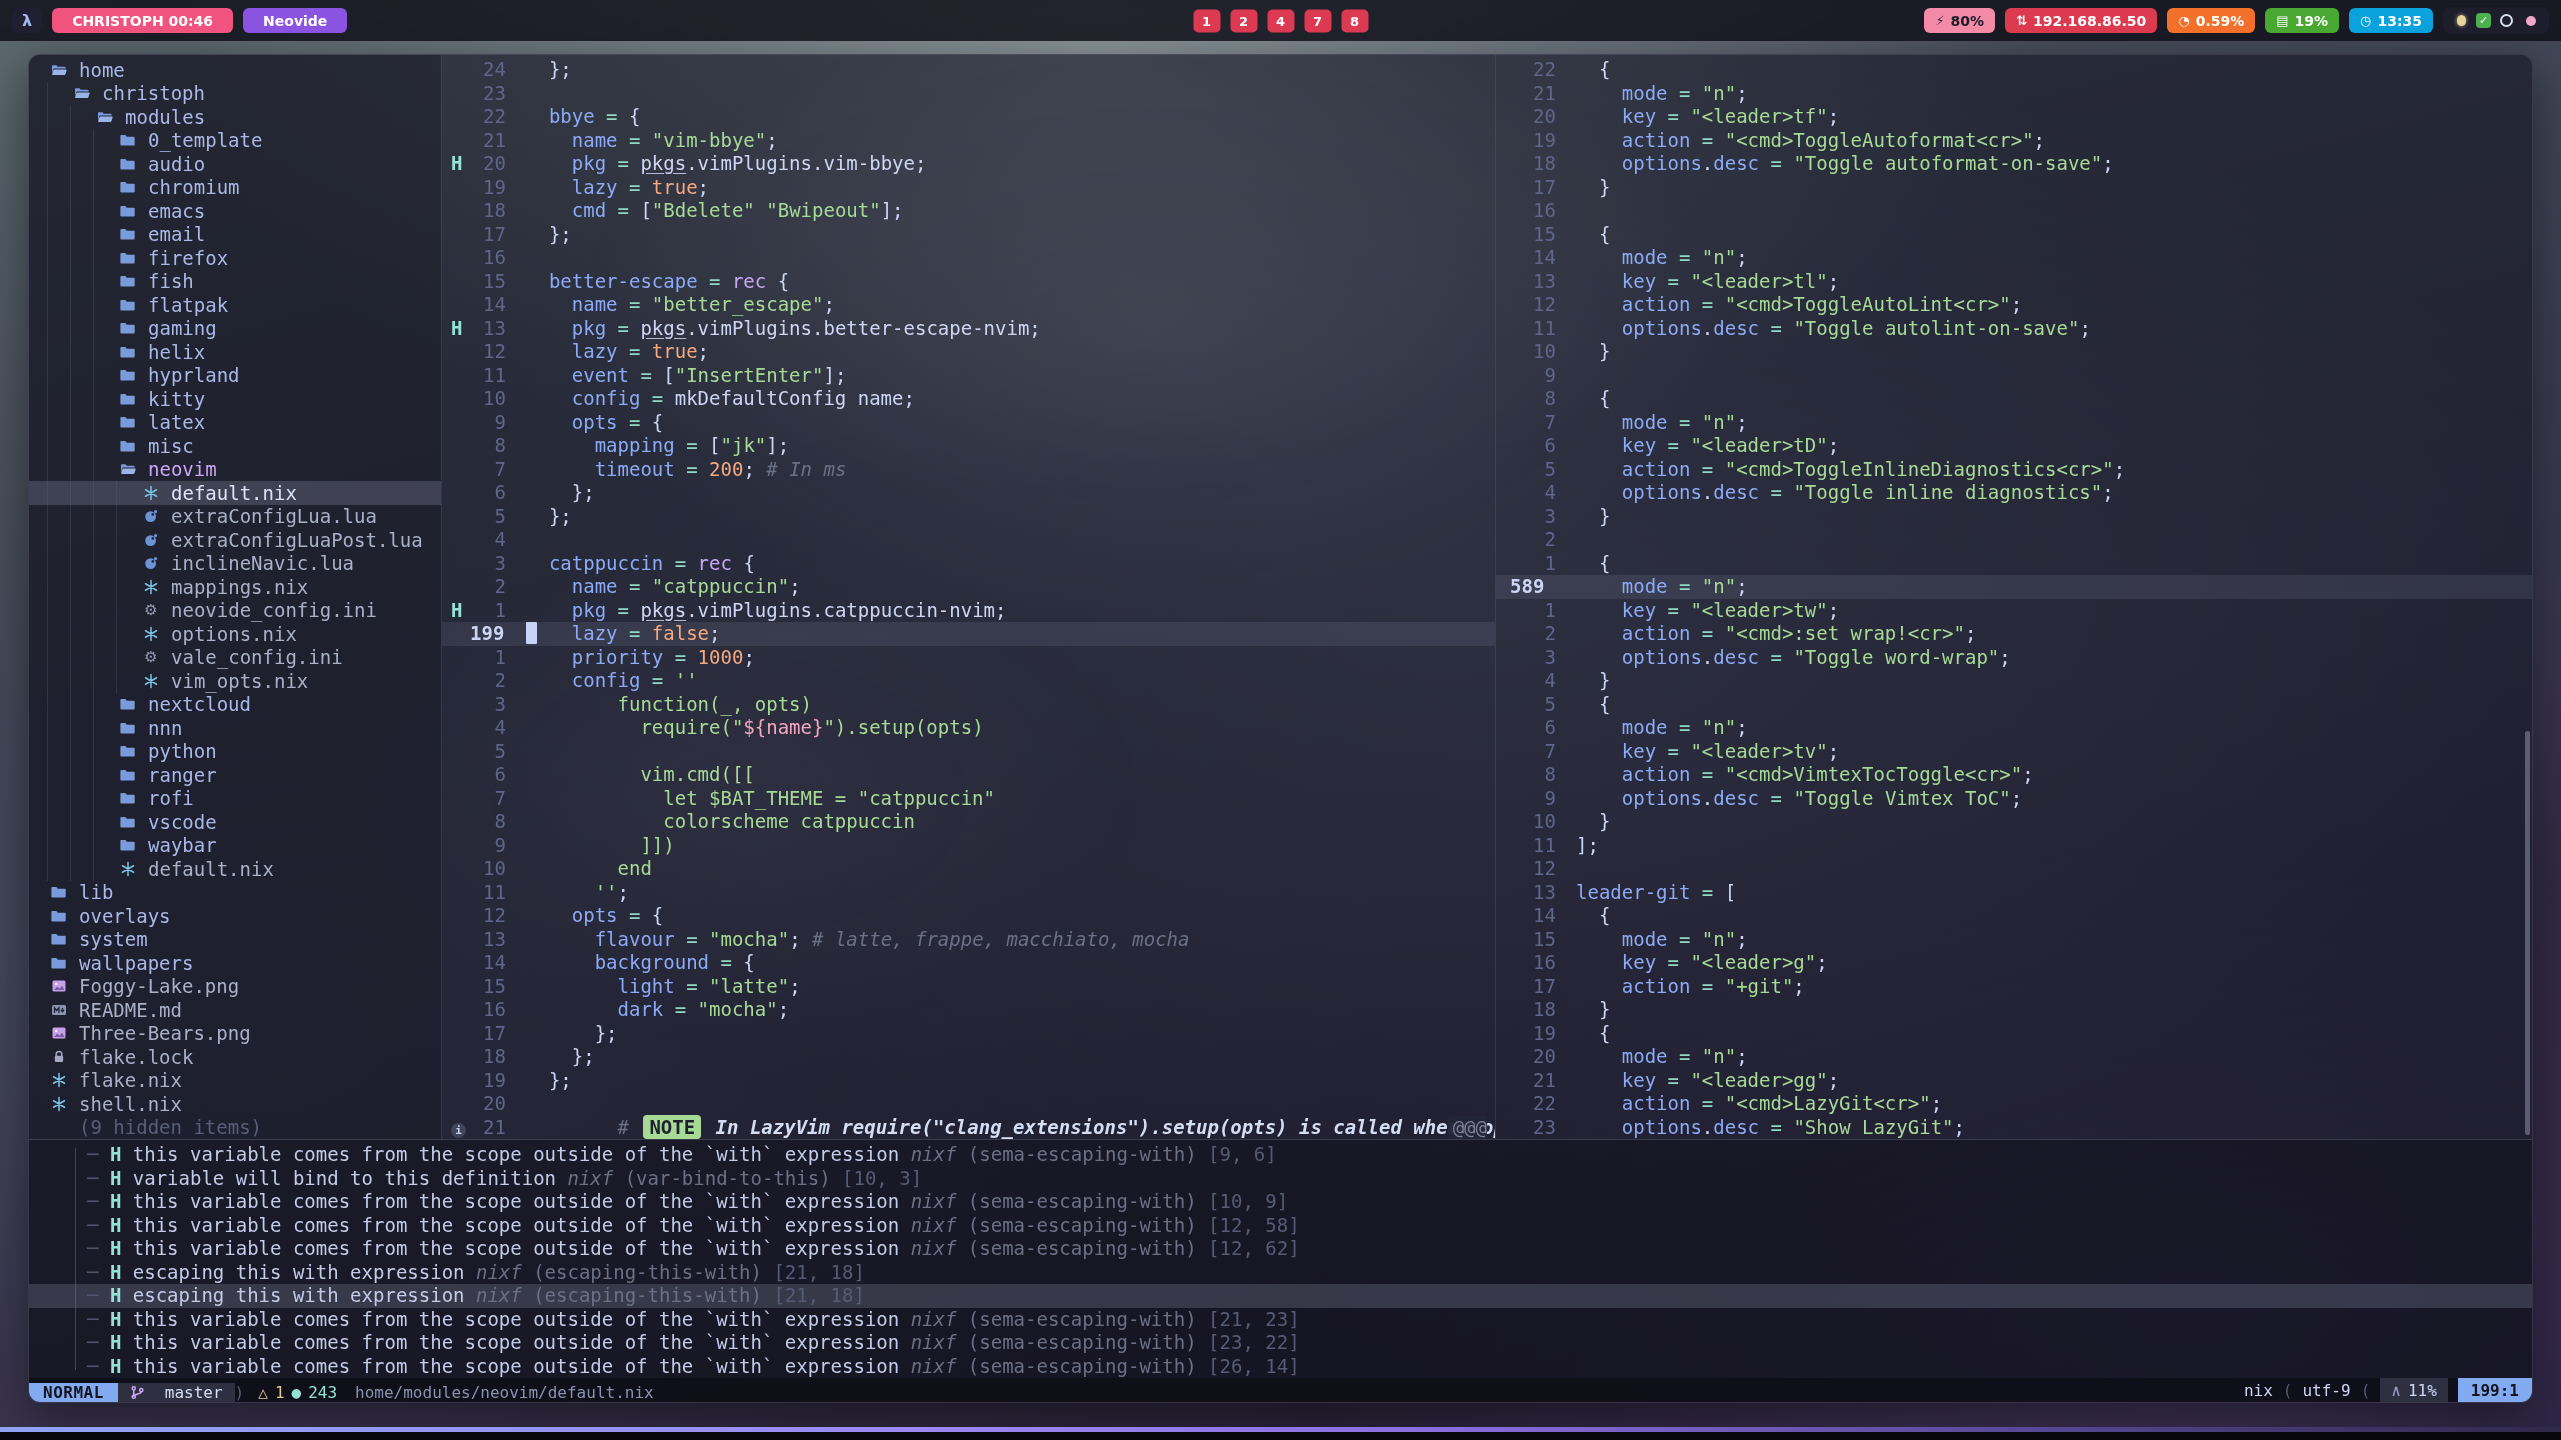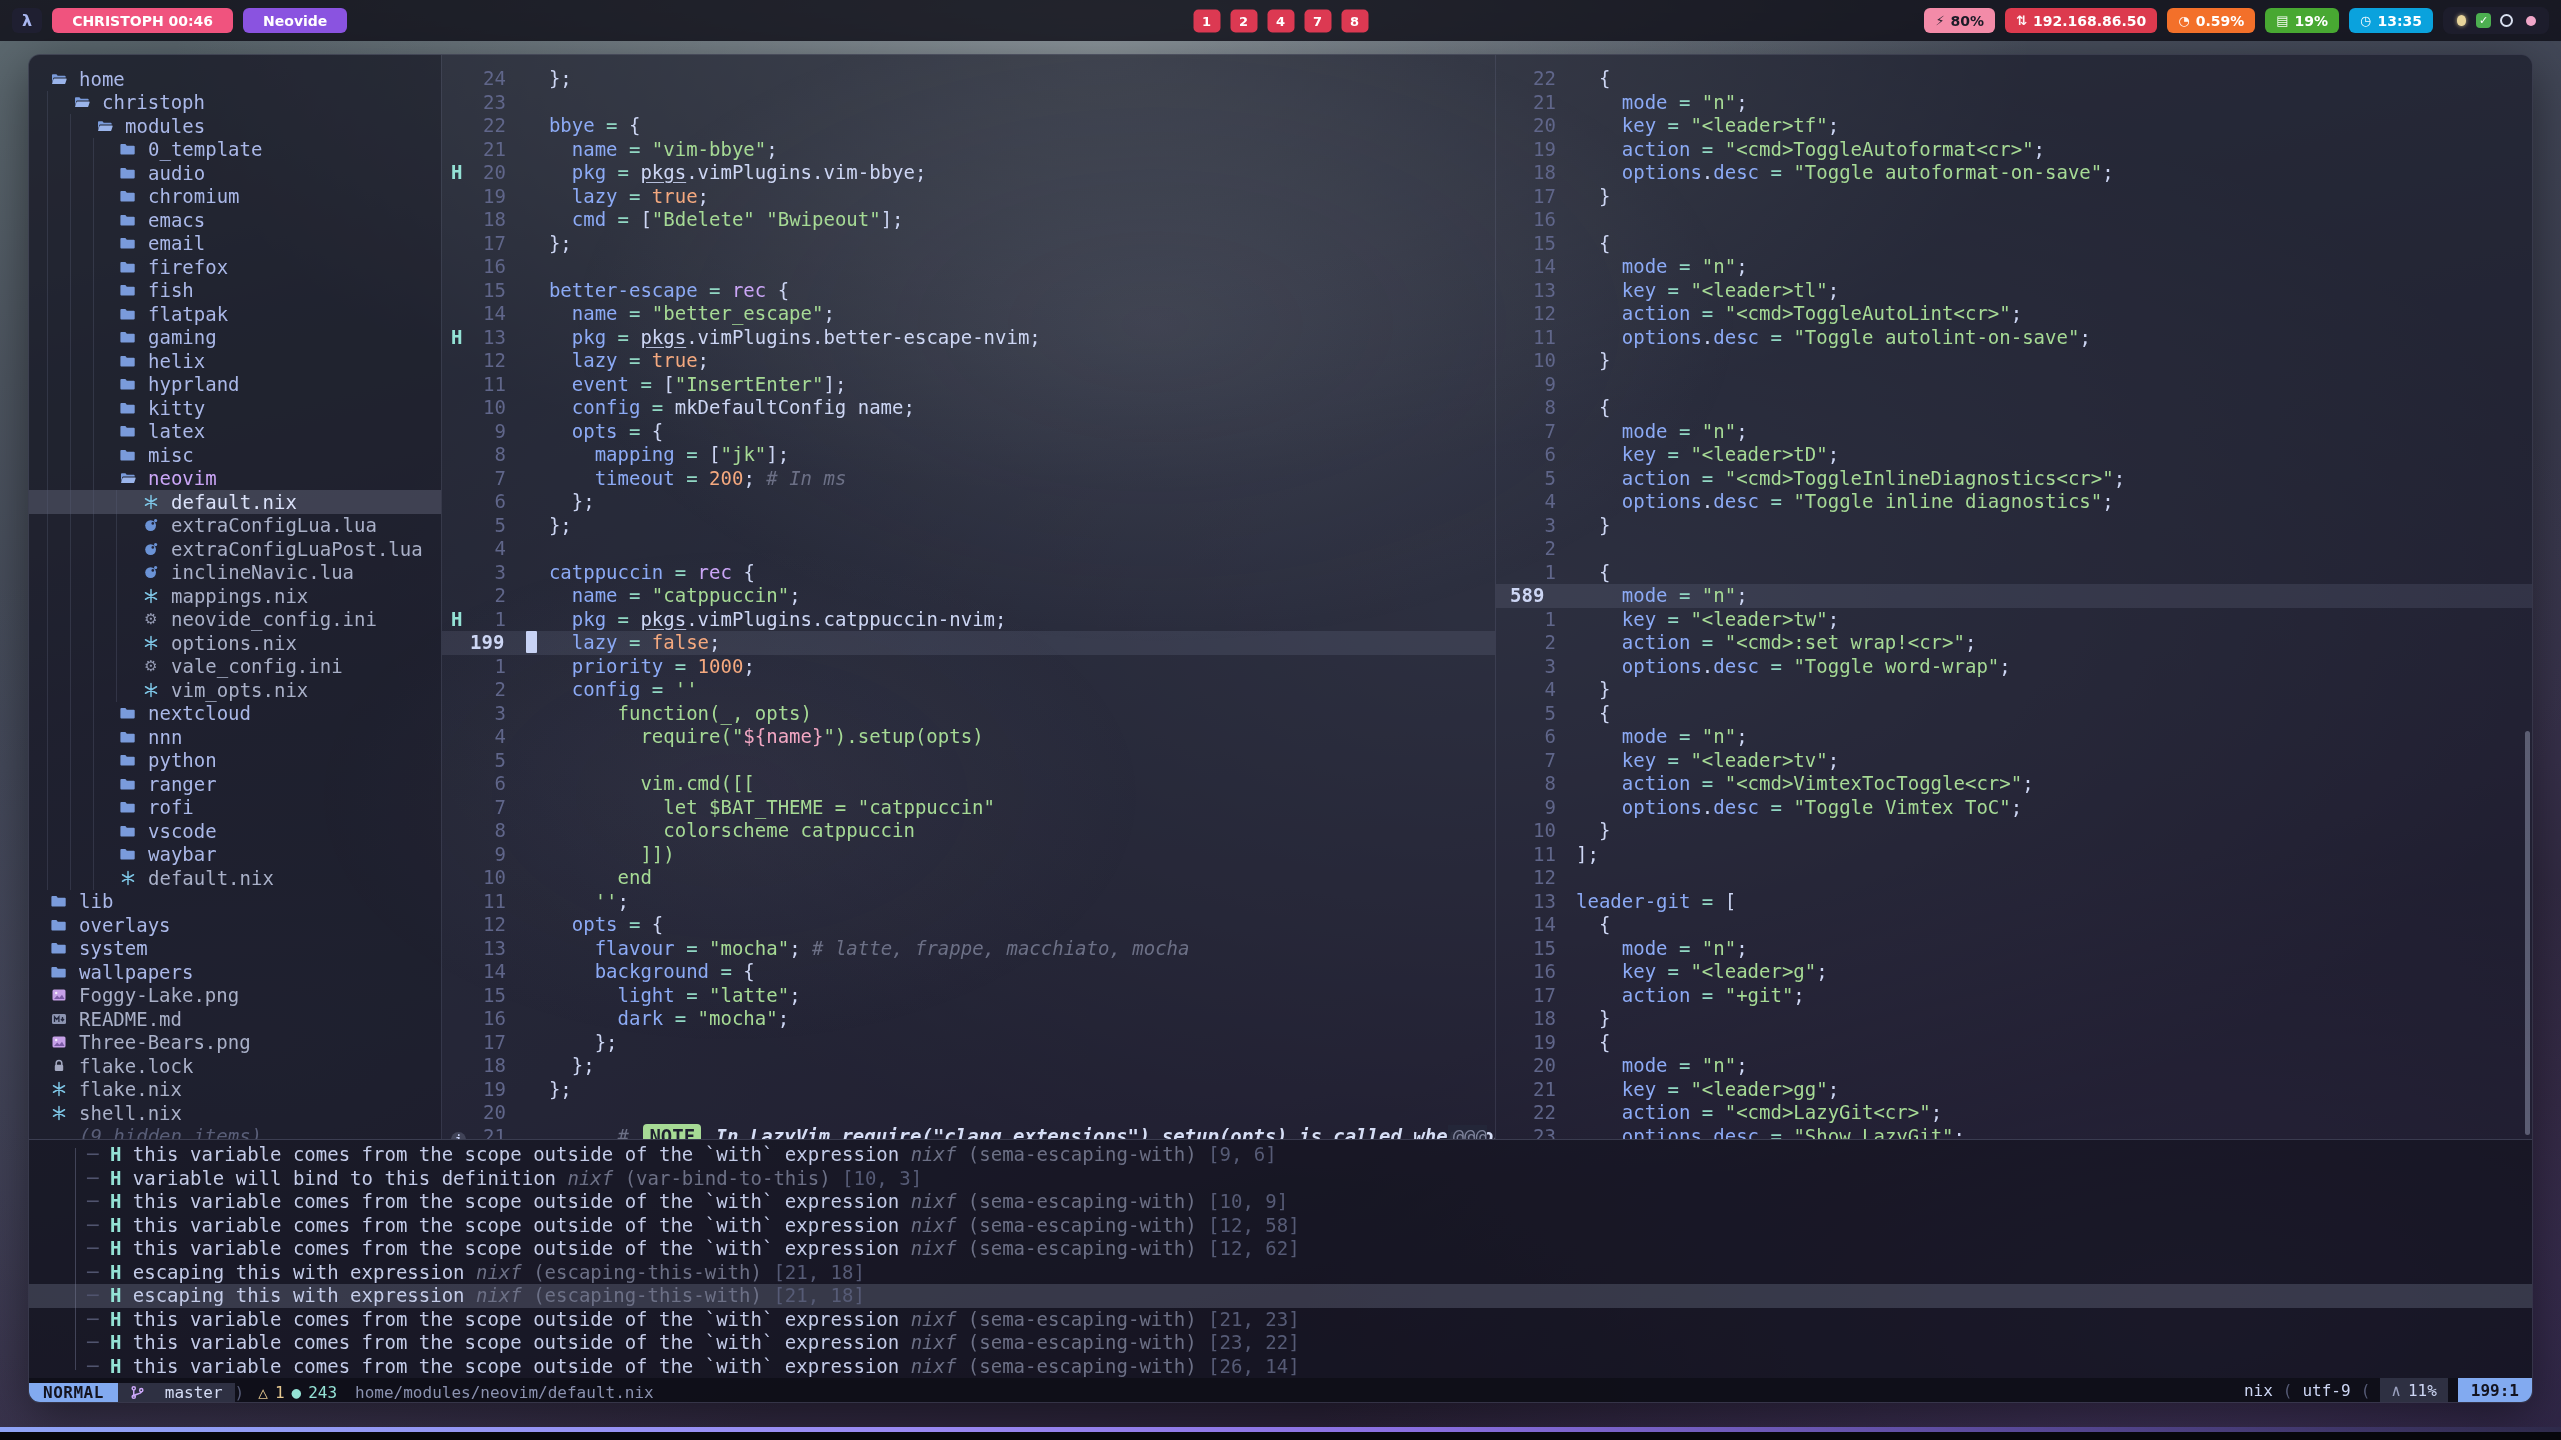--- a/index.html
+++ b/index.html
@@ -33,37 +33,37 @@
   .ti-power::before{content:"";width:9px;height:9px;border:2px solid #d9e0f0;border-radius:50%}
   .ti-dot::before{content:"";width:10px;height:10px;background:#f0a6c8;border-radius:50%}
   
   .window{position:absolute;left:28px;top:54px;width:2505px;height:1349px;border-radius:12px;overflow:hidden;
     background:rgba(24,25,40,0.68);border:1px solid rgba(147,153,178,0.18);
     box-shadow:0 14px 50px rgba(0,0,0,0.45);display:flex;flex-direction:column}
   .window::before{content:"";position:absolute;inset:0;pointer-events:none;border-radius:inherit;
     background:radial-gradient(950px 520px at 45% 20%, rgba(195,205,220,0.10), transparent 62%),
                radial-gradient(700px 420px at 28% 55%, rgba(165,155,195,0.06), transparent 60%)}
   .panes{height:1084px;display:flex;position:relative;z-index:1}
-  .pane{overflow:hidden;padding-top:12px;font-family:"DejaVu Sans Mono",monospace;font-size:19px}
+  .pane{overflow:hidden;padding-top:3px;font-family:"DejaVu Sans Mono",monospace;font-size:19px}
   .tree{width:412px;background:rgba(15,15,26,0.30)}
   .pane-mid{width:1054px;border-left:1px solid rgba(120,124,150,0.20)}
   .pane-right{flex:1;border-left:1px solid rgba(120,124,150,0.22)}
   
   .trow{display:flex;align-items:center;height:23.5px;padding-left:18px;white-space:pre}
   .tind{display:inline-block;width:23px;height:100%;border-left:1px solid rgba(91,96,120,0.32);flex:none}
   .ticon{width:24px;height:18px;margin-right:8px;flex:none;display:flex;align-items:center;justify-content:center}
   .ticon svg{width:16px;height:16px}
   .gi{font-family:"DejaVu Sans",sans-serif;font-size:15px;color:#9399b2}
   .tlab{font-size:19px}
   .tfold{color:#aab8e8}
   .tfile{color:#a9b0c8}
   .tacc{color:#cba6f7}
   .tsel{background:rgba(130,135,160,0.32)}
   .tsel .tlab{color:#dbe2fa}
-  .tmut .tlab{color:#595e78;font-style:italic}
+  .tmut .tlab{color:#595e78;}
   
   .crow{display:flex;height:23.5px;line-height:23.5px;white-space:pre;position:relative;width:100%}
   .ccur{background:rgba(160,168,200,0.13)}
   .csign{width:26px;padding-left:9px;flex:none;color:#94e2d5;font-weight:700}
   .pane-right .csign{width:12px;padding-left:0}
   .clnum{width:38px;flex:none;text-align:right;color:#60668a;display:inline-block}
   .pane-right .clnum{width:48px}
   .ncur{text-align:left;padding-left:2px;color:#cdd6f4;font-weight:700}
   .ctext{padding-left:20px;white-space:pre;flex:none}
   .iinfo{display:inline-block;width:15px;height:15px;border-radius:8px;background:#414458;color:#c6d0f5;font-size:11px;line-height:15px;text-align:center;margin-top:4px;font-weight:700}

